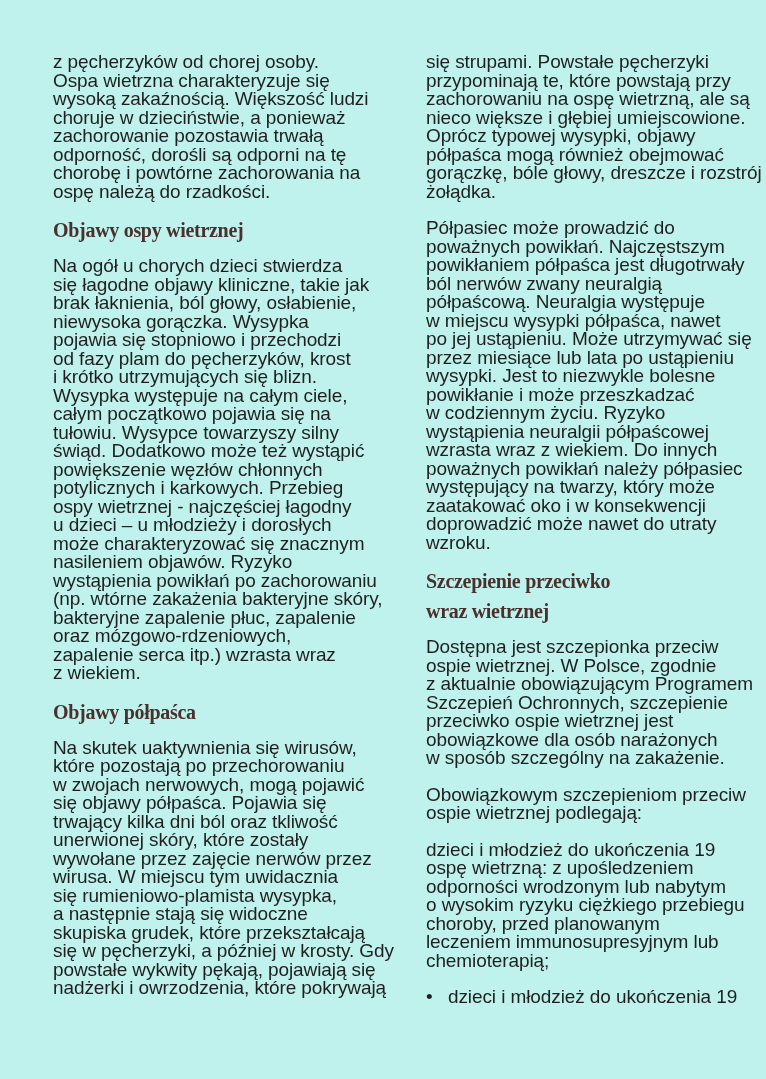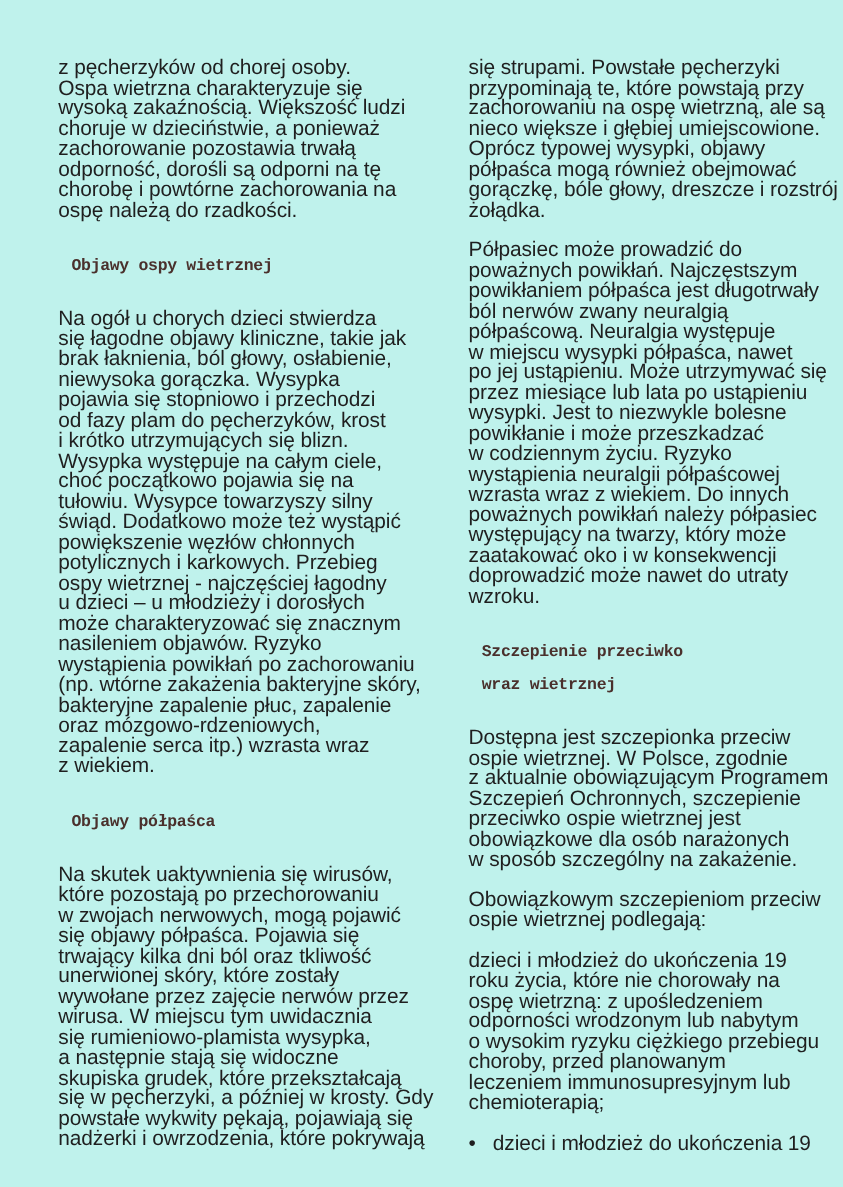--- a/index.html
+++ b/index.html
@@ -20,25 +20,25 @@
   .col.right { left: 426px; width: 320px; }
   .para {
     margin: 0;
     font-size: 19px;
     line-height: 18.5px;
     letter-spacing: -0.1px;
   }
   .line { display: block; white-space: nowrap; }
   .gap { height: 18px; }
   h2 {
-    margin: 12px;
-    font-family: Liberation Mono, monospace;
+    margin: 0;
+    font-family: Liberation Serif, serif;
     font-weight: bold;
     color: #4a302c;
-    font-size: 15px;
+    font-size: 20px;
     line-height: 30px;
     letter-spacing: -0.3px;
   }
   .h-gap-top { height: 14px; }
   .h-gap-bot { height: 12px; }
   .bullet { position: relative; padding-left: 22px; }
   .bullet .dot { position: absolute; left: 0; top: 0; }
 </style>
 </head>
 <body>
@@ -59,21 +59,21 @@
   <div class="h-gap-bot"></div>
   <p class="para" id="s1">
       <span class="line">Na ogół u chorych dzieci stwierdza</span>
       <span class="line">się łagodne objawy kliniczne, takie jak</span>
       <span class="line">brak łaknienia, ból głowy, osłabienie,</span>
       <span class="line">niewysoka gorączka. Wysypka</span>
       <span class="line">pojawia się stopniowo i przechodzi</span>
       <span class="line">od fazy plam do pęcherzyków, krost</span>
       <span class="line">i krótko utrzymujących się blizn.</span>
       <span class="line">Wysypka występuje na całym ciele,</span>
-      <span class="line">choć początkowo pojawia się na</span>
+      <span class="line">całym początkowo pojawia się na</span>
       <span class="line">tułowiu. Wysypce towarzyszy silny</span>
       <span class="line">świąd. Dodatkowo może też wystąpić</span>
       <span class="line">powiększenie węzłów chłonnych</span>
       <span class="line">potylicznych i karkowych. Przebieg</span>
       <span class="line">ospy wietrznej - najczęściej łagodny</span>
       <span class="line">u dzieci – u młodzieży i dorosłych</span>
       <span class="line">może charakteryzować się znacznym</span>
       <span class="line">nasileniem objawów. Ryzyko</span>
       <span class="line">wystąpienia powikłań po zachorowaniu</span>
       <span class="line">(np. wtórne zakażenia bakteryjne skóry,</span>
@@ -151,21 +151,20 @@
       <span class="line">w sposób szczególny na zakażenie.</span>
     </p>
   <div class="gap"></div>
   <p class="para" id="r4">
       <span class="line">Obowiązkowym szczepieniom przeciw</span>
       <span class="line">ospie wietrznej podlegają:</span>
     </p>
   <div class="gap"></div>
   <p class="para" id="r5">
       <span class="line">dzieci i młodzież do ukończenia 19</span>
-      <span class="line">roku życia, które nie chorowały na</span>
       <span class="line">ospę wietrzną: z upośledzeniem</span>
       <span class="line">odporności wrodzonym lub nabytym</span>
       <span class="line">o wysokim ryzyku ciężkiego przebiegu</span>
       <span class="line">choroby, przed planowanym</span>
       <span class="line">leczeniem immunosupresyjnym lub</span>
       <span class="line">chemioterapią;</span>
     </p>
   <div class="gap"></div>
   <p class="para bullet">
     <span class="dot">•</span>

